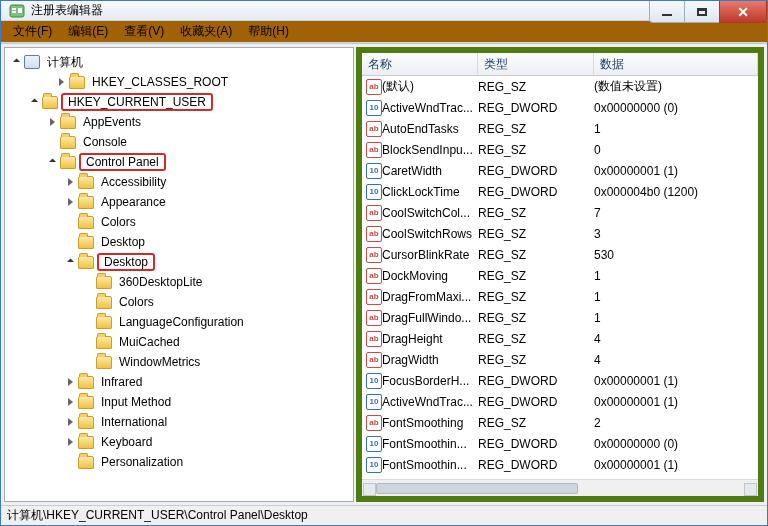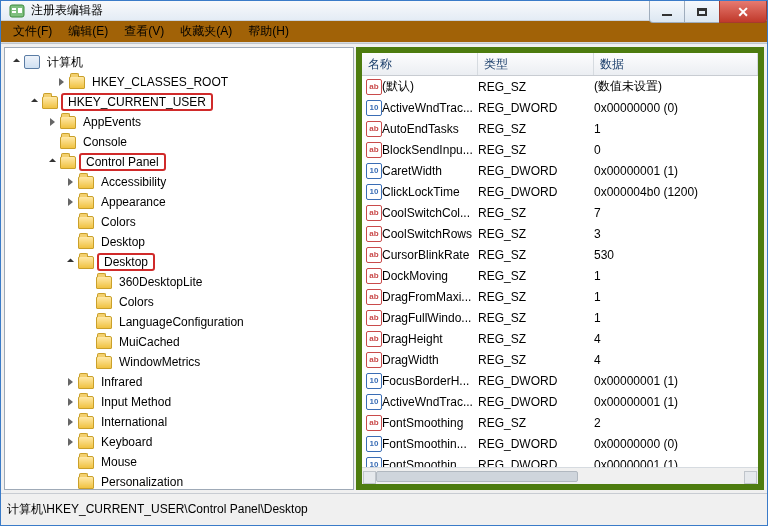--- a/index.html
+++ b/index.html
@@ -13,21 +13,21 @@
   .winbtn.min { border-bottom-left-radius: 4px;}
   .winbtn.close { width: 48px; background: linear-gradient(#e67a70,#c0392b); border-color:#a63a2e; border-bottom-right-radius:4px;}
   .winbtn .g-min { width:10px; height:2px; background:#333; margin-top:6px;}
   .winbtn .g-max { width:10px; height:8px; border:2px solid #333; border-top-width:3px;}
   .winbtn .g-x { color:#fff; font-size:14px; font-weight:bold; line-height:1;}
   .menubar { height: 22px; background: #a16207; display: flex; align-items: center; padding: 0 4px; border-bottom: 1px solid #d4d9df; }
   .menuitem { padding: 2px 8px; cursor: default; }
   .client { flex: 1; display: flex; border-top: 1px solid #bfc6cd; min-height:0;}
   .tree { width: 350px; background:#fff; border: 1px solid #9faab7; margin:3px 1px 3px 3px; padding: 4px 0; overflow-y: auto; overflow-x: hidden;}
   .list { flex:1; background:#fff; border:6px solid #4d7c0f; margin:3px 3px 3px 1px; display:flex; flex-direction:column; overflow:hidden;}
-  .statusbar { height: 32px; background:#f0f0f0; border-top:1px solid #c8ccd2; padding: 2px 6px; font-size:12px; display:flex; align-items:center;}
+  .statusbar { height: 20px; background:#f0f0f0; border-top:1px solid #c8ccd2; padding: 2px 6px; font-size:12px; display:flex; align-items:center;}
   
   .node-row { display:flex; align-items:center; height:20px; white-space:nowrap; padding-right:8px;}
   .expander { width:14px; height:14px; display:flex; align-items:center; justify-content:center; cursor:pointer; margin-right:1px;}
   .expander.blank { cursor:default;}
   .tri { width:0; height:0; display:inline-block;}
   .tri.closed { border-top:4px solid transparent; border-bottom:4px solid transparent; border-left:5px solid #666;}
   .tri.open { border-left:5px solid transparent; border-top:5px solid #333; transform:translate(-1px,2px) rotate(-45deg); transform-origin:top left;}
   .folder-icon { width:16px; height:13px; background: linear-gradient(#ffe9a8,#f0c242); border:1px solid #caa02a; border-radius:2px 2px 1px 1px; margin-right:4px; position:relative; flex:0 0 auto;}
   .folder-icon::before{ content:""; position:absolute; top:-4px; left:0; width:7px; height:3px; background:#f3d06f; border:1px solid #caa02a; border-bottom:none; border-radius:2px 2px 0 0;}
   .computer-icon { width:16px; height:14px; border:1px solid #5b7da5; background:linear-gradient(#eef3fa,#cfe0f2); border-radius:2px; margin-right:4px; flex:0 0 auto;}
@@ -220,25 +220,20 @@
         <div class="node-row" style="padding-left: 58px;">
           <span class="expander">
             <span class="tri closed"></span>
           </span>
           <span class="folder-icon"></span>
           <span class="node-label">Keyboard</span>
         </div>
         <div class="node-row" style="padding-left: 58px;">
           <span class="expander blank"></span>
           <span class="folder-icon"></span>
-          <span class="node-label">Mouse</span>
-        </div>
-        <div class="node-row" style="padding-left: 58px;">
-          <span class="expander blank"></span>
-          <span class="folder-icon"></span>
           <span class="node-label">Personalization</span>
         </div>
       </div>
 
     <div class="list">
       <div class="listhead">
         <div class="col name">名称</div>
         <div class="col type">类型</div>
         <div class="col data">数据</div>
       </div>

